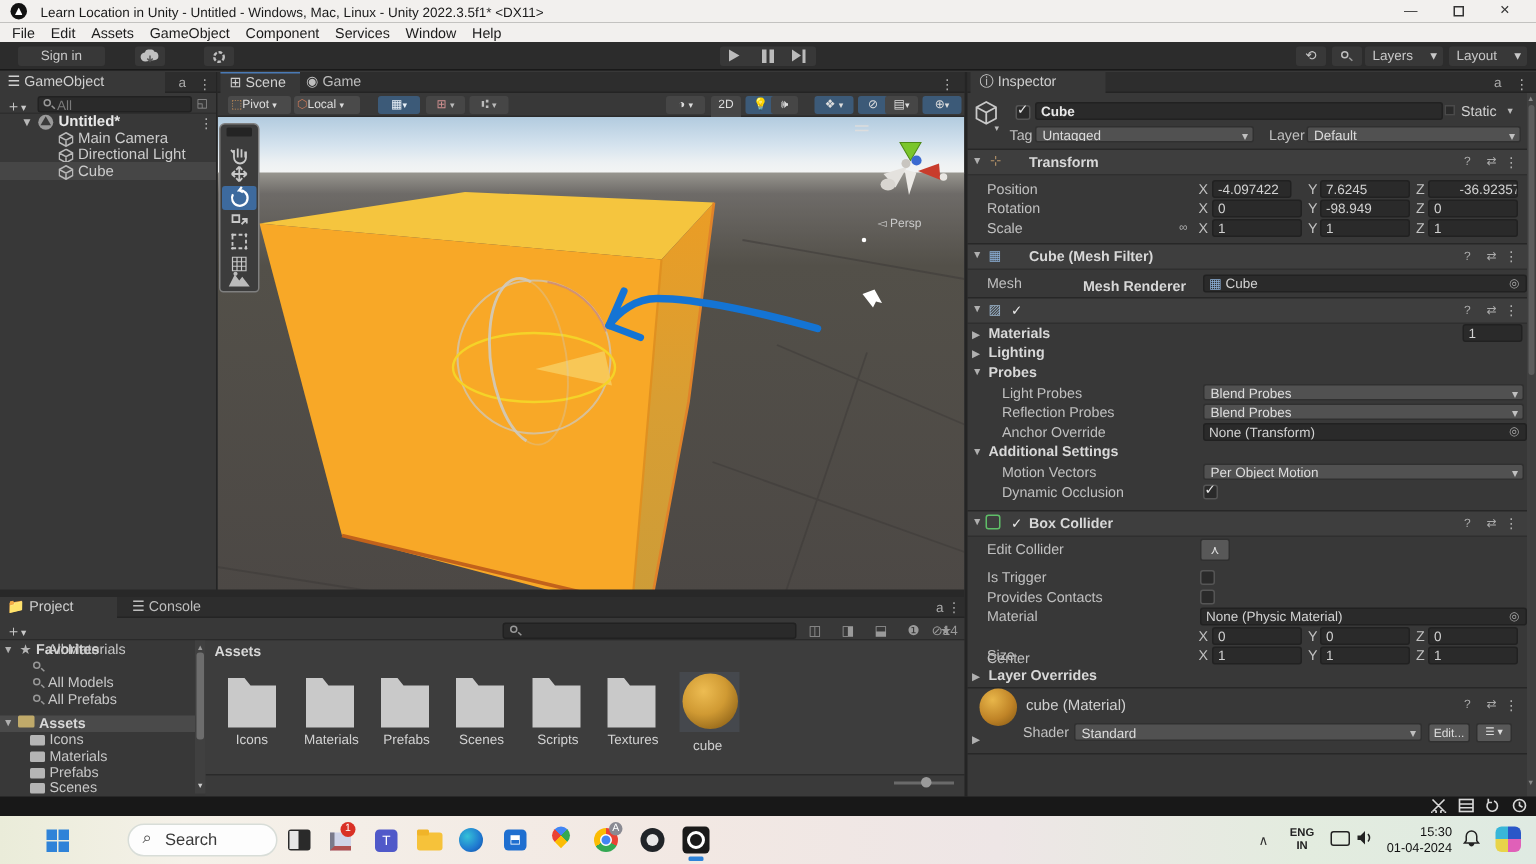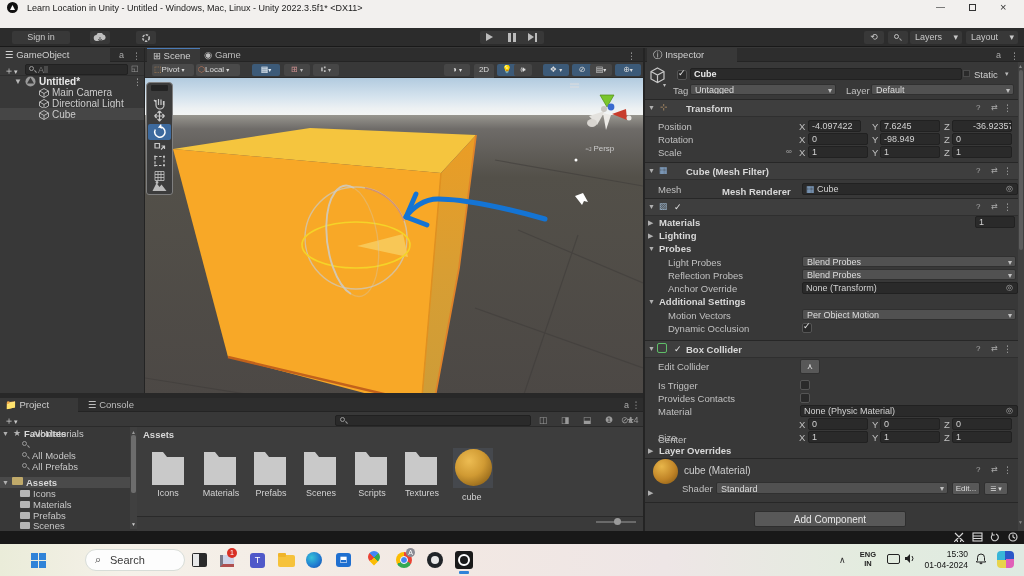--- a/index.html
+++ b/index.html
@@ -30,20 +30,21 @@
 <div id="root">
 
   <div class="abs" id="titlebar"></div>
   <div class="abs" id="menubar"></div>
   <div class="abs" style="left:7px;top:2px;width:11px;height:11px;border-radius:50%;background:#111;"></div>
   <div class="abs" style="left:10px;top:5px;width:5px;height:5px;background:#fff;clip-path:polygon(50% 0,100% 100%,0 100%);"></div>
   <div class="abs ttxt" style="left:27px;top:2.5px;">Learn Location in Unity - Untitled - Windows, Mac, Linux - Unity 2022.3.5f1* &lt;DX11&gt;</div>
   <div class="abs ttxt" style="left:936px;top:2px;color:#333;">—</div>
   <div class="abs" style="left:969px;top:4px;width:7px;height:7px;border:1px solid #333;"></div>
   <div class="abs ttxt" style="left:1000px;top:1px;color:#333;font-size:11px;">×</div>
+  <div class="abs ttxt" style="left:8px;top:16.5px;font-size:9.5px;">File&nbsp;&nbsp;&nbsp;&nbsp;Edit&nbsp;&nbsp;&nbsp;&nbsp;Assets&nbsp;&nbsp;&nbsp;&nbsp;GameObject&nbsp;&nbsp;&nbsp;&nbsp;Component&nbsp;&nbsp;&nbsp;&nbsp;Services&nbsp;&nbsp;&nbsp;&nbsp;Window&nbsp;&nbsp;&nbsp;&nbsp;Help</div>
 
   <div class="abs" id="utoolbar"></div>
   <div class="tbbtn" style="left:12px;top:31px;width:58px;height:13px;line-height:13px;">Sign in</div>
   <div class="tbbtn" style="left:90px;top:31px;width:20px;height:13px;"></div>
   <svg class="abs" style="left:93px;top:33px;" width="14" height="9" viewBox="0 0 14 9">
       <path d="M4,8 a3,3 0 0 1 -0.5,-6 a3.5,3.5 0 0 1 6.5,-0.5 a2.8,2.8 0 0 1 0.5,5.5 z" fill="#c0c0c0"></path>
       <path d="M7,4 v4 m-1.8,-2 l1.8,2 1.8,-2" stroke="#555" stroke-width="1" fill="none"></path>
     </svg>
   <div class="tbbtn" style="left:136px;top:31px;width:20px;height:13px;"></div>
   <svg class="abs" style="left:141px;top:33px;" width="10" height="10" viewBox="0 0 10 10">
@@ -333,21 +334,20 @@
   <div class="lbl" style="left:684px;top:465px;color:#cfcfcf;font-size:10px;">cube (Material)</div>
   <div class="abs" style="left:976px;top:465px;color:#ababab;font-size:8px;">?</div>
   <div class="abs" style="left:991px;top:465px;color:#ababab;font-size:8px;">⇄</div>
   <div class="hdr3" style="left:1003px;top:465px;">⋮</div>
   <div class="lbl" style="left:682px;top:483px;">Shader</div>
   <div class="drop" style="left:716px;top:482px;width:232px;height:12px;line-height:12px;">Standard</div>
   <div class="abs" style="left:952px;top:482px;width:28px;height:13px;background:#585858;border:1px solid #303030;border-radius:2px;color:#ddd;font-size:8px;text-align:center;line-height:12px;">Edit...</div>
   <div class="abs" style="left:984px;top:482px;width:24px;height:13px;background:#585858;border:1px solid #303030;border-radius:2px;color:#ddd;font-size:7px;text-align:center;line-height:12px;">☰ ▾</div>
   <div class="abs" style="left:648px;top:489px;color:#b0b0b0;font-size:7px;">▶</div>
   <div class="abs" style="left:645px;top:502px;width:373px;height:1px;background:#272727;"></div>
-  <div class="abs" style="left:754px;top:511px;width:152px;height:16px;background:#585858;border:1px solid #2e2e2e;border-radius:2px;color:#e8e8e8;font-size:10px;text-align:center;line-height:15px;">Add Component</div>
 
   <div class="abs" style="left:1018px;top:62px;width:6px;height:469px;background:#404040;"></div>
   <div class="abs" style="left:1018px;top:63px;color:#888;font-size:5px;">▲</div>
   <div class="abs" style="left:1019px;top:70px;width:4px;height:180px;background:#5d5d5d;border-radius:2px;"></div>
   <div class="abs" style="left:1018px;top:519px;color:#888;font-size:5px;">▼</div>
 
   <div class="abs tabrow" style="left:0;top:398px;width:643px;height:14px;border-bottom:1px solid #242424;"></div>
   <div class="tab" style="left:0px;top:398px;width:78px;padding-left:5px;">📁 Project</div>
   <div class="abs" style="left:88px;top:398px;color:#bdbdbd;font-size:9.5px;line-height:14px;">☰ Console</div>
   <div class="abs" style="left:624px;top:400px;color:#aaa;font-size:9px;">a ⋮</div>

